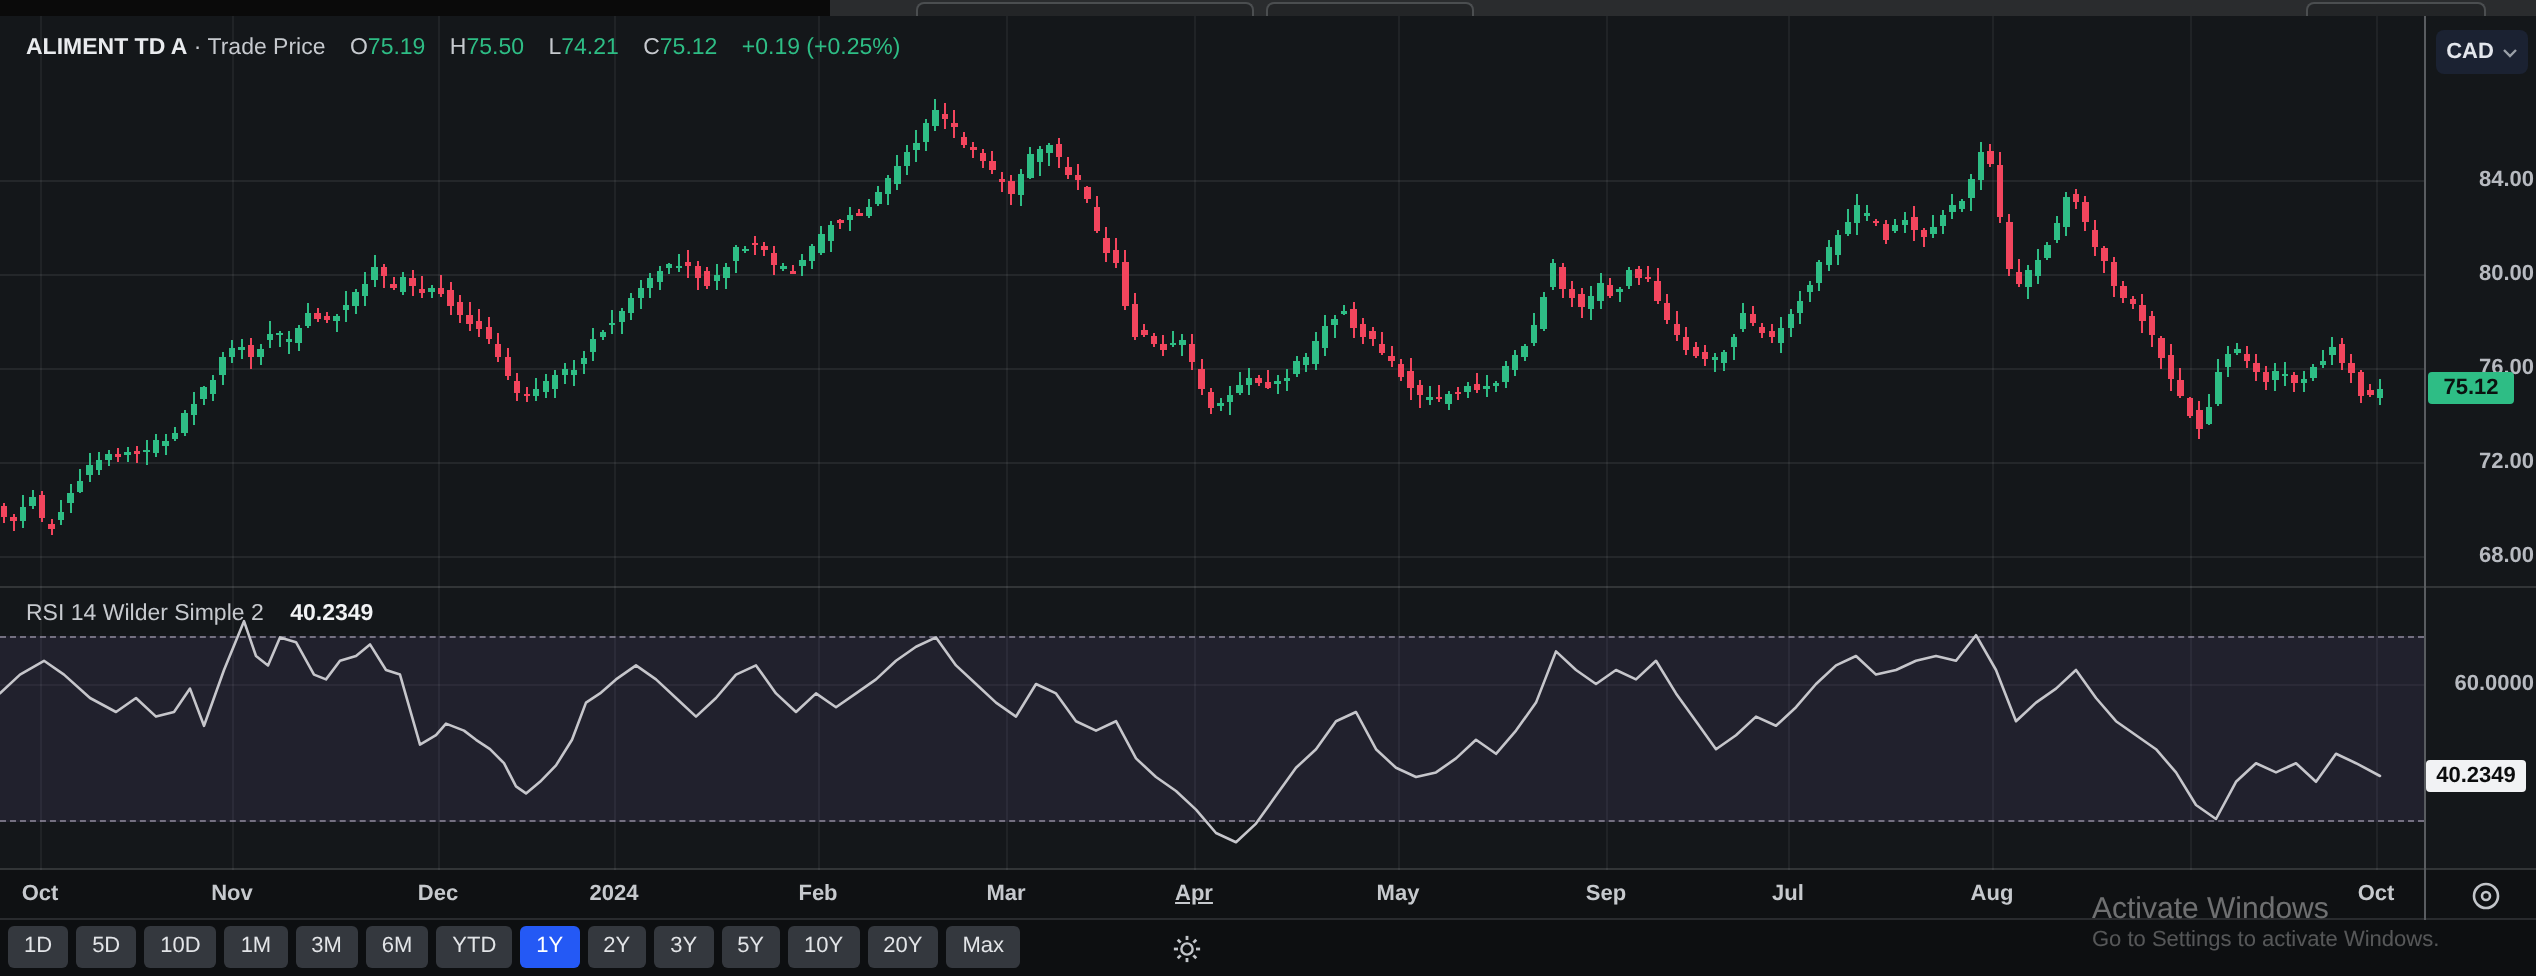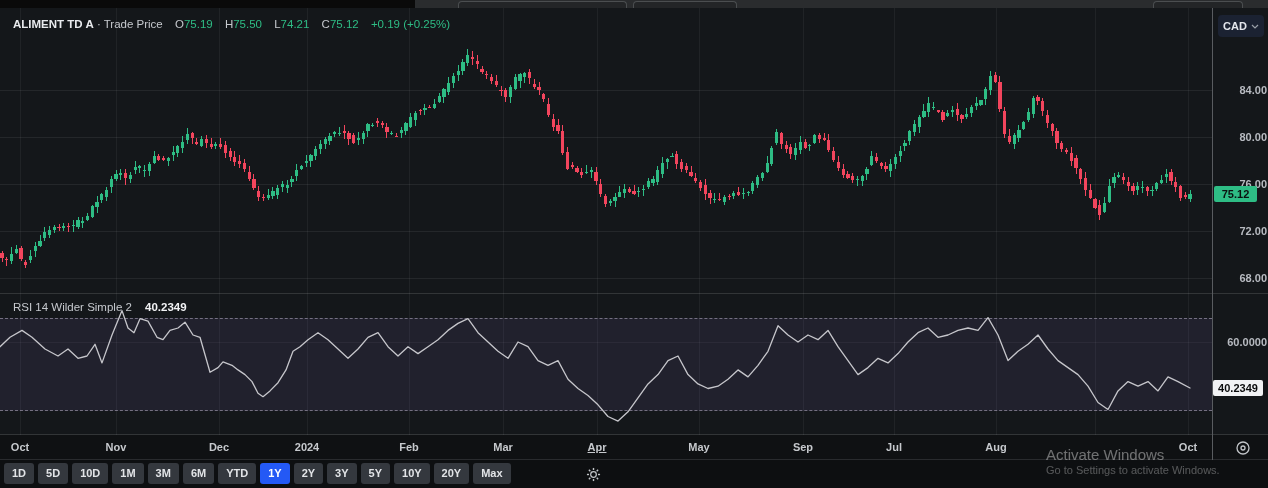--- a/index.html
+++ b/index.html
@@ -55,21 +55,21 @@
     display:flex; align-items:center; justify-content:center; cursor:pointer; }
 
   .watermark { position:absolute; left:1046px; top:426px; z-index:10; pointer-events:none; white-space:nowrap;margin-top:20px; }
   .watermark .wm1 { font-size:15px; color:rgba(255,255,255,0.40); }
   .watermark .wm2 { font-size:11px; color:rgba(255,255,255,0.30); margin-top:1px; }
 
   
   .toolbar { position:absolute; left:0; top:460px; width:1268px; height:28px; background:#0d0f11; z-index:4; }
   .ranges { position:absolute; left:4px; top:3px; display:flex; gap:4px; }
   .range-btn { height:21px; line-height:21px; padding:0 8px; background:#34383e; color:#e2e4e7;
-    font-size:11px; font-weight:700; border-radius:3px; cursor:pointer; }
+    font-size:11px; font-weight:400; border-radius:3px; cursor:pointer; }
   .range-btn.selected { background:#2459f5; color:#ffffff; }
   .gear-btn { position:absolute; left:583px; top:4px; width:20px; height:20px;
     display:flex; align-items:center; justify-content:center; cursor:pointer; }
   .date-box { position:absolute; left:620px; top:2px; width:190px; height:23px;
     border:1px solid #43474e; background:#0c0e10; border-radius:2px;
     display:flex; align-items:center; justify-content:center; gap:7px;
     font-size:11px; font-weight:600; color:#e2e4e7; cursor:pointer; }
   .date-box .dash { color:#9aa0a8; }
 </style>
 </head>

